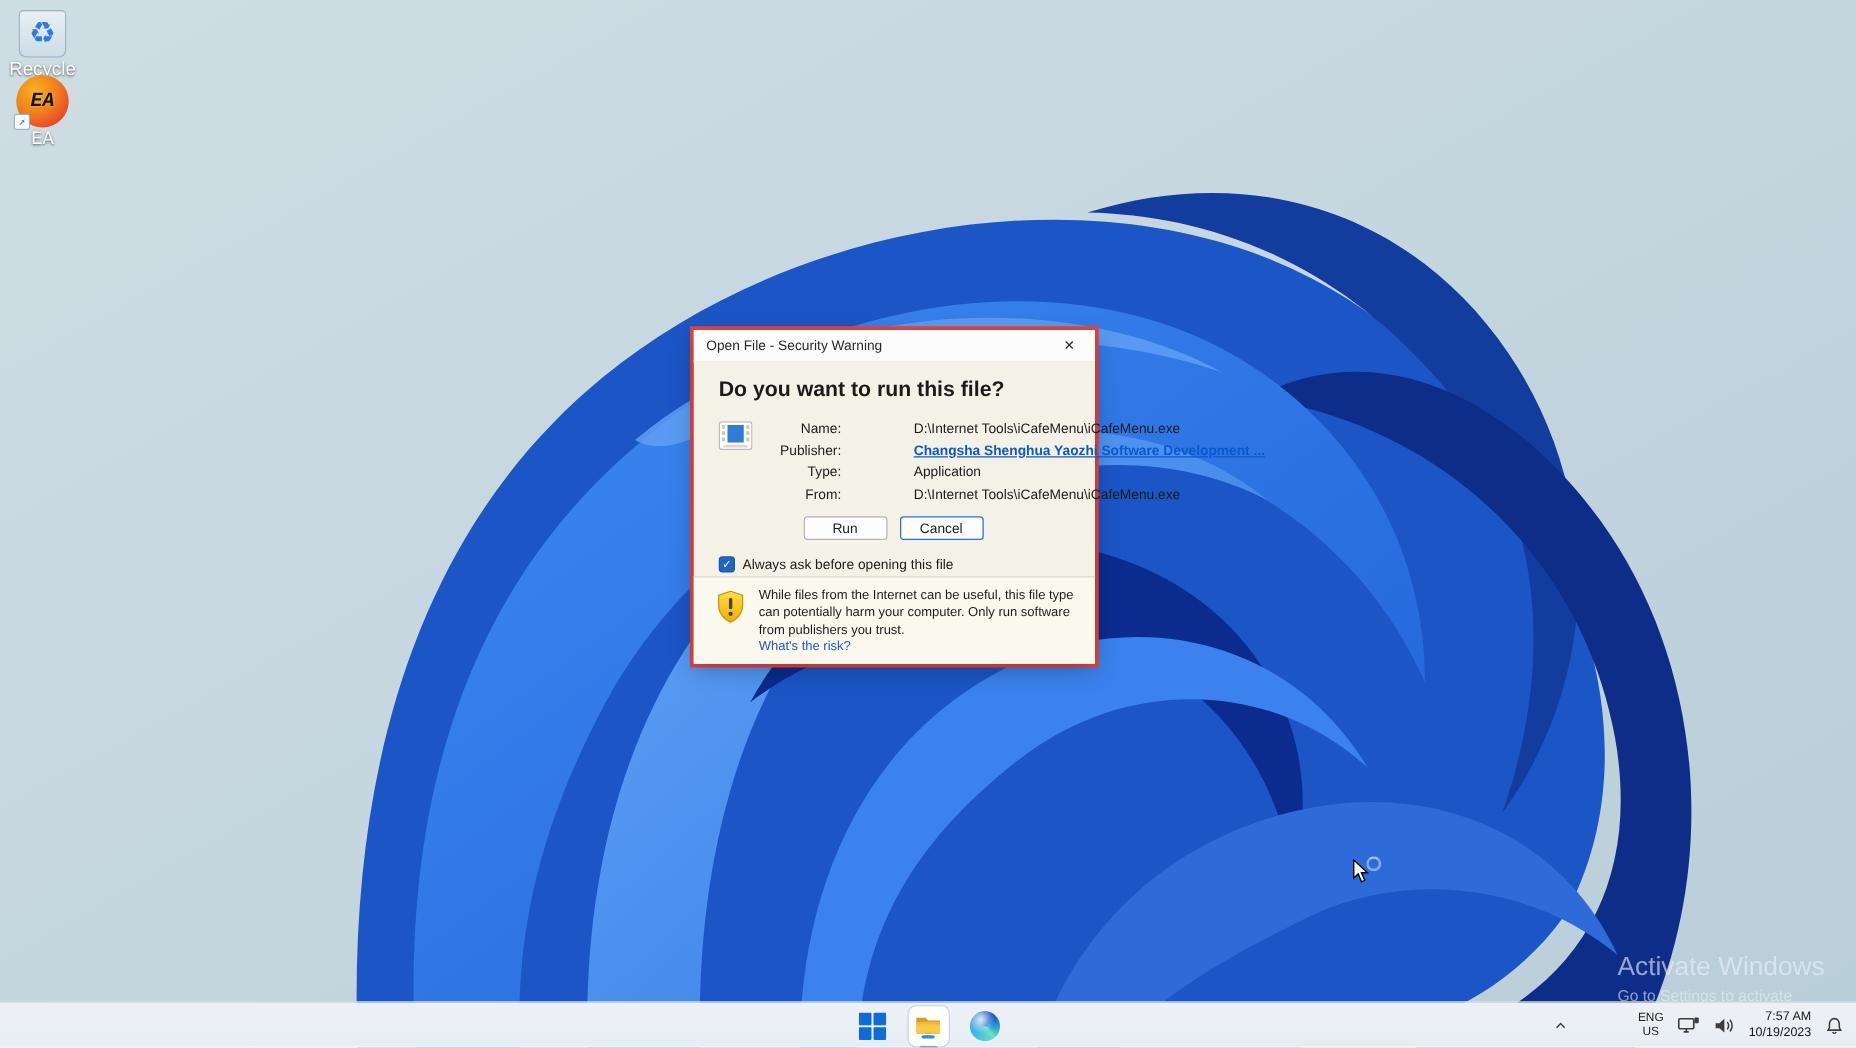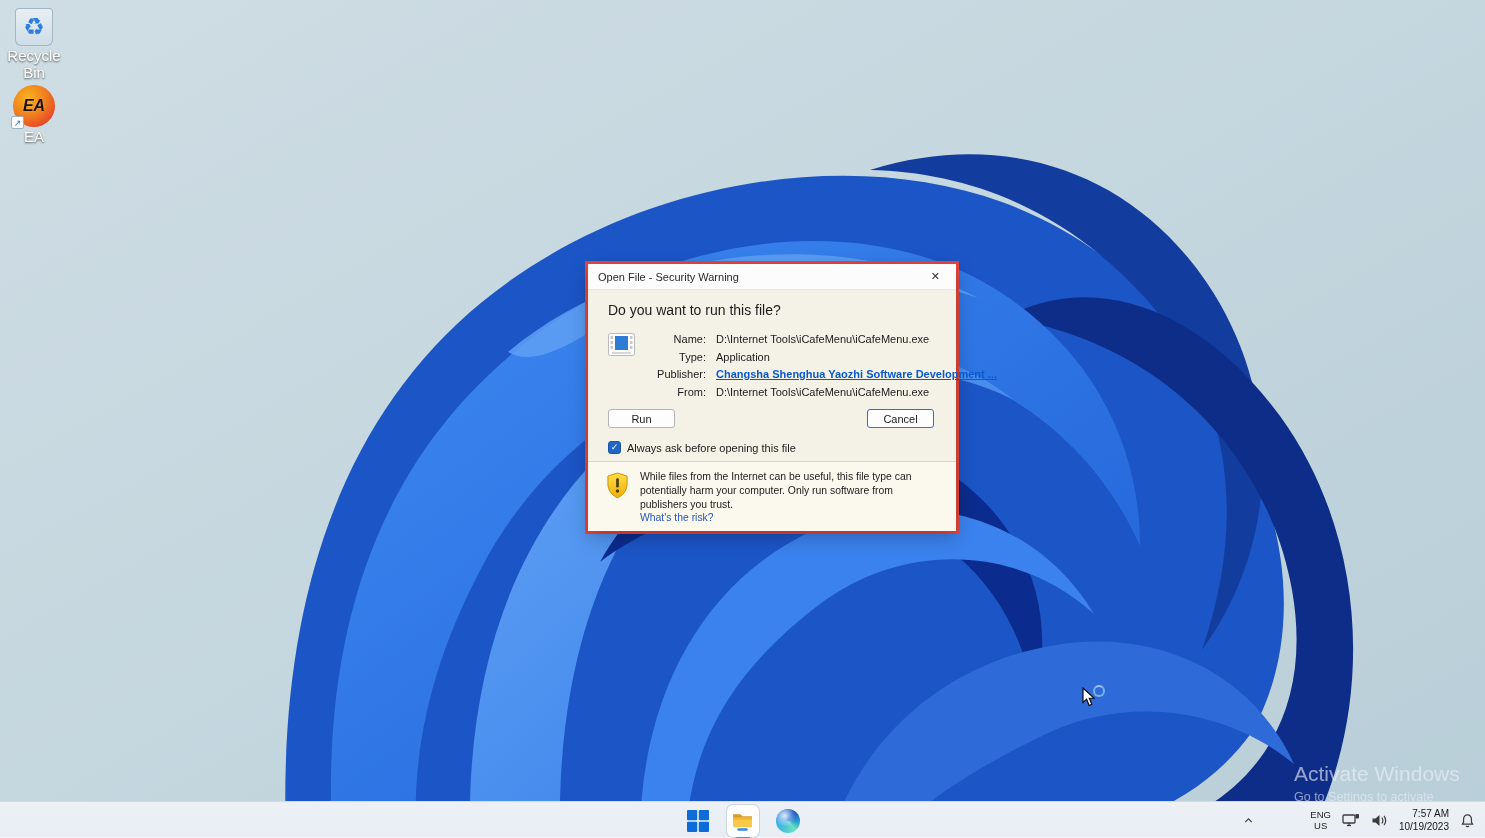--- a/index.html
+++ b/index.html
@@ -5,56 +5,56 @@
   * { margin:0; padding:0; box-sizing:border-box; }
   html,body { width:1485px; height:838px; overflow:hidden; font-family:"Liberation Sans", sans-serif; }
   .screen { position:relative; width:1485px; height:838px; overflow:hidden;
             background:linear-gradient(150deg,#cfdde4 0%,#c6d7df 45%,#b9cfd9 100%); }
   .wallpaper { position:absolute; inset:0; width:100%; height:100%; display:block; }
 
   
   .desk-icon { position:absolute; width:60px; display:flex; flex-direction:column; align-items:center; gap:2px; cursor:default; }
   .desk-icon .desk-label { font-size:15px; color:#fff; text-shadow:0 1px 2px rgba(0,0,0,.65); text-align:center; line-height:1.1; }
   #icon-recycle { left:4px; top:8px; }
-  #icon-ea { left:4px; top:85px; }
+  #icon-ea { left:4px; top:60px;font-family:Liberation Mono, monospace; }
   .bin-art { width:38px; height:38px; display:flex; align-items:center; justify-content:center;
              background:linear-gradient(180deg,rgba(235,242,247,.85),rgba(205,220,230,.8));
              border:1px solid rgba(150,170,185,.8); border-radius:4px 4px 6px 6px; }
   .bin-art .recycle-glyph { font-size:24px; color:#2f7ce0; line-height:1; }
   .ea-art { position:relative; width:42px; height:42px; border-radius:50%;
             background:radial-gradient(circle at 35% 30%, #f9b21d 0%, #f07f1e 45%, #e8442a 80%, #c92f20 100%);
             display:flex; align-items:center; justify-content:center; }
   .ea-art .ea-mono { color:#1c1208; font-size:16px; font-weight:bold; font-style:italic; letter-spacing:0; text-shadow:0 0 2px rgba(255,255,255,.35); }
   .shortcut-badge { position:absolute; left:-2px; bottom:-2px; width:13px; height:13px; background:#fff; border:1px solid #9db2c2; border-radius:2px;
                     display:flex; align-items:center; justify-content:center; font-size:9px; color:#2f6fd6; }
 
   
   .watermark { position:absolute; left:1294px; top:762px; color:rgba(238,240,248,.62); pointer-events:none; }
   .watermark .wm1 { font-size:21px; font-weight:400; }
   .watermark .wm2 { font-size:12.5px; margin-top:4px; color:rgba(238,240,248,.58); }
 
   
-  .highlight-frame { position:absolute; left:585px; top:261px; width:374px; height:273px;
+  .highlight-frame { position:absolute; left:552px; top:261px; width:327px; height:273px;
                      border:3px solid #e8453c; background:transparent; }
   .dialog { width:100%; height:100%; background:#f4f2e6; display:flex; flex-direction:column;
             box-shadow:0 6px 18px rgba(0,0,0,.25); font-size:11px; color:#1b1b1b; }
   .titlebar { height:26px; flex:0 0 26px; background:#fcfcfc; border-bottom:1px solid #e9e7dc;
               display:flex; align-items:center; padding:0 10px; }
   .titlebar .title { font-size:11px; color:#2a2a2a; flex:1; }
   .titlebar .close { font-size:11px; color:#333; padding:2px 6px; cursor:pointer; }
   .dlg-body { flex:1; padding:12px 20px 0 20px; }
-  .question { font-weight:normal; font-size:14px; }
+  .question { font-weight:bold; font-size:17px; }
   .file-info { display:flex; margin-top:13px; }
   .app-icon { flex:0 0 30px; margin-top:2px; }
   .rows { flex:1; }
-  .frow { display:flex; line-height:17.5px; white-space:nowrap; }
+  .frow { display:flex; line-height:17.5px; white-space:nowrap;gap:48px; }
   .flabel { width:78px; text-align:right; padding-right:10px; flex:0 0 78px; }
   .fvalue { color:#1b1b1b; }
   .fvalue.link { color:#0a58ce; font-weight:bold; text-decoration:underline; cursor:pointer; }
-  .btn-row { display:flex; justify-content:space-between; gap:10px; margin-top:8px; padding-right:2px; }
+  .btn-row { display:flex; justify-content:center; gap:10px; margin-top:8px; padding-right:2px; }
   .btn { width:67px; height:19px; font-size:11px; font-family:"Liberation Sans",sans-serif;
          background:#fdfdfd; border:1px solid #b4b4b4; border-radius:3px; cursor:pointer; color:#1b1b1b; }
   .btn.default { border:1.6px solid #2f6fd6; }
   .chk-row { display:flex; align-items:center; gap:6px; margin-top:13px; }
   .checkbox { width:13px; height:13px; background:#2066c6; border:1px solid #1a57ab; border-radius:3px;
               display:flex; align-items:center; justify-content:center; cursor:pointer; }
   .checkbox .tick { color:#fff; font-size:9px; line-height:1; }
   .warn-section { flex:0 0 61px; background:#fbf9ee; border-top:1px solid #d9d7c9;
                   display:flex; padding:8px 14px 6px 18px; }
   .shield-wrap { flex:0 0 34px; padding-top:2px; }
@@ -160,26 +160,26 @@
               <rect x="7" y="3" width="13" height="14" fill="#2e7cd6"></rect>
               <rect x="4" y="19" width="19" height="2" fill="#d7d7d7"></rect>
             </svg>
           </div>
           <div class="rows">
             <div class="frow">
               <span class="flabel">Name:</span>
               <span class="fvalue">D:\Internet Tools\iCafeMenu\iCafeMenu.exe</span>
             </div>
             <div class="frow">
+              <span class="flabel">Publisher:</span>
+              <span class="fvalue link">Changsha Shenghua Yaozhi Software Development ...</span>
+            </div>
+            <div class="frow">
               <span class="flabel">Type:</span>
               <span class="fvalue">Application</span>
-            </div>
-            <div class="frow">
-              <span class="flabel">Publisher:</span>
-              <span class="fvalue link">Changsha Shenghua Yaozhi Software Development ...</span>
             </div>
             <div class="frow">
               <span class="flabel">From:</span>
               <span class="fvalue">D:\Internet Tools\iCafeMenu\iCafeMenu.exe</span>
             </div>
           </div>
         </div>
         <div class="btn-row">
           <button class="btn">Run</button>
           <button class="btn default">Cancel</button>

